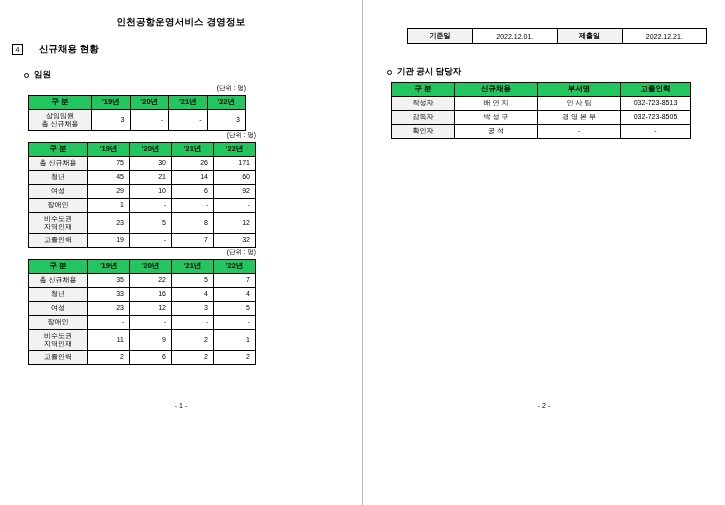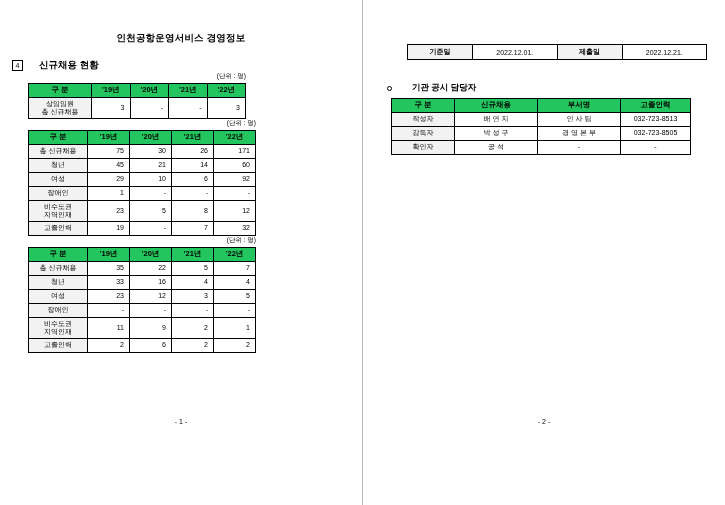--- a/index.html
+++ b/index.html
@@ -14,21 +14,20 @@
     color: #000000;
     position: relative;
     overflow: hidden;
   }
   .page {
     position: absolute;
     top: 0;
     width: 362px;
     height: 423px;
     box-sizing: border-box;
-    margin-top: 16px;
   }
   .page-left { left: 0; }
   .page-right { left: 363px; }
   .divider {
     position: absolute;
     left: 362px;
     top: 0;
     width: 1px;
     height: 505px;
     background: #b9b9b9;
@@ -135,21 +134,21 @@
     background: #f2f2f2;
     font-weight: bold;
     width: 60px;
   }
   .sub-head-r {
     margin: 22px 0 4px 24px;
     font-size: 8.5px;
     font-weight: bold;
     display: flex;
     align-items: center;
-    gap: 20px;
+    gap: 5px;
   }
   table.tbl-contact {
     width: 300px;
     margin-left: 28px;
   }
   table.tbl-contact td:nth-child(1) { width: 58px; }
   table.tbl-contact td:nth-child(2) { width: 78px; }
   table.tbl-contact td:nth-child(3) { width: 78px; }
   .pagenum {
     position: absolute;
@@ -166,20 +165,24 @@
 
 <div class="page page-left">
 
   <div class="doc-title">인천공항운영서비스 경영정보</div>
 
   <div class="sec-head">
     <span class="boxnum">4</span>
     <span>신규채용 현황</span>
   </div>
 
+  <div class="sub-head">
+    <span class="circ"></span>
+    <span>임원</span>
+  </div>
   <div class="unit" style="width:218px; margin-left:28px; margin-right:0;">(단위 : 명)</div>
   <table class="grid tbl-emp">
     <thead>
       <tr>
         <td>구 분</td>
         <td>'19년</td>
         <td>'20년</td>
         <td>'21년</td>
         <td>'22년</td>
       </tr>

